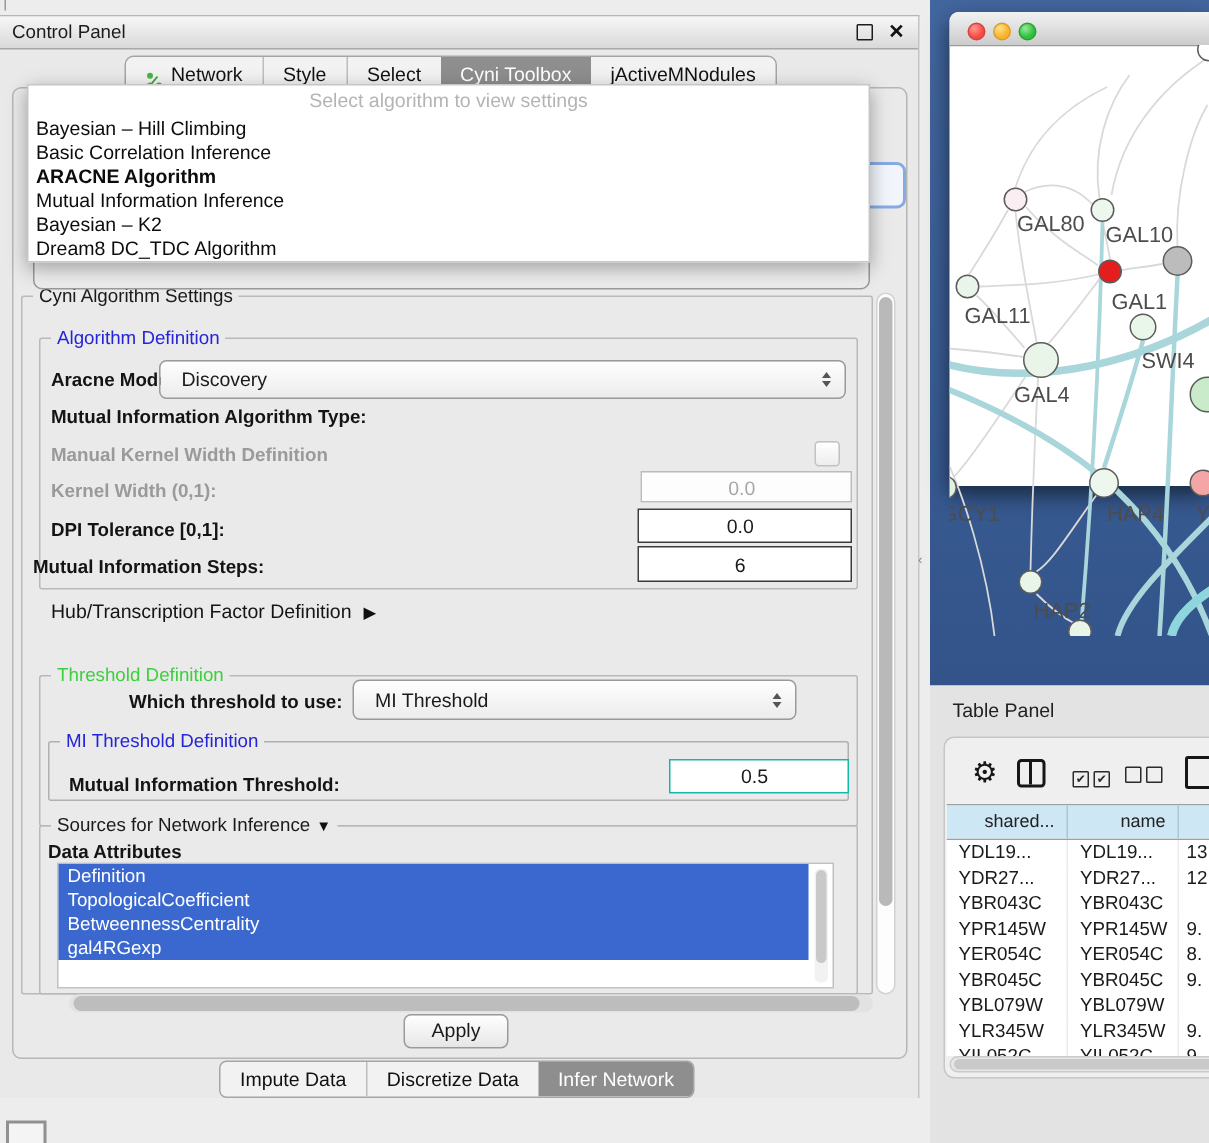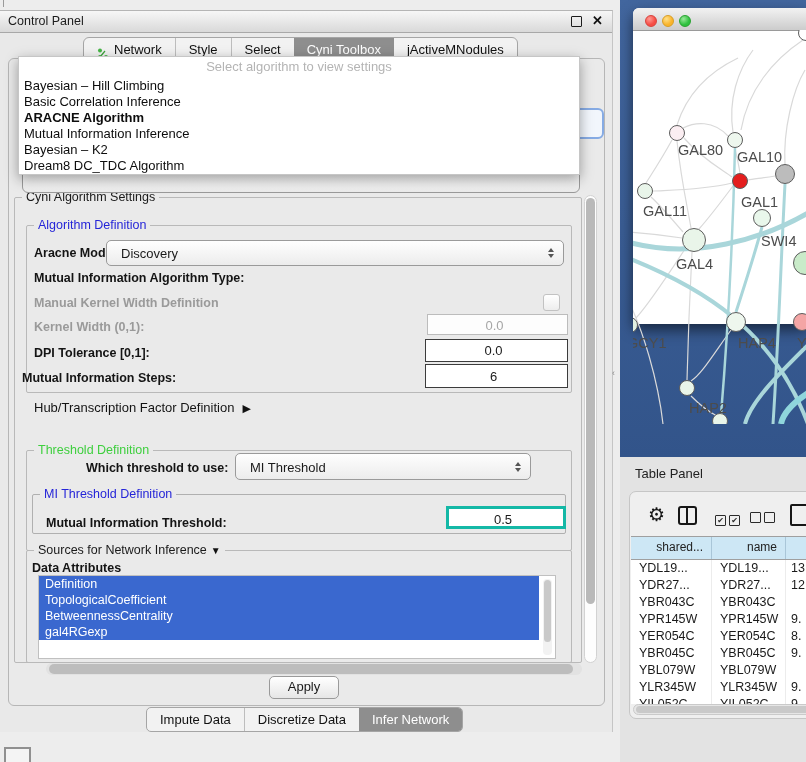--- a/index.html
+++ b/index.html
@@ -45,21 +45,21 @@
   .lbl.dis{color:#9a9a9a;}
   .combo{position:absolute;border:1px solid #9a9a9a;border-radius:5px;
       background:linear-gradient(#fefefe,#ececec);font-size:13px;}
   .combo .val{position:absolute;left:14px;top:50%;transform:translateY(-50%);white-space:nowrap;}
   .spin{position:absolute;right:9px;top:50%;transform:translateY(-50%);display:flex;flex-direction:column;gap:2px;}
   .spin i{display:block;width:0;height:0;border-left:3.5px solid transparent;border-right:3.5px solid transparent;}
   .spin .up{border-bottom:4.5px solid #555;}
   .spin .dn{border-top:4.5px solid #555;}
   .field{position:absolute;background:#fff;font-size:13px;text-align:center;line-height:21px;padding-right:6px;box-sizing:border-box;}
   .field.dark{border:1.8px solid #3c3c3c;}
-  .field.mid{border:3px solid #14b8a6;}
+  .field.mid{border:1px solid #14b8a6;}
   .field.dis{border:1px solid #bcbcbc;color:#a6a6a6;background:#fdfdfd;}
   .checkbox{position:absolute;width:15px;height:15px;border:1px solid #c2c2c2;border-radius:3px;
       background:linear-gradient(#ffffff,#ededed);}
   .arrow-right{display:inline-block;margin-left:8px;color:#111;font-size:11px;}
   .arrow-down{display:inline-block;margin-left:4px;color:#111;font-size:10px;}
   .attr-list{position:absolute;left:38px;top:564px;width:518px;height:84px;background:#fff;border:1px solid #c0c0c0;box-sizing:border-box;}
   .aitem{height:16px;line-height:16px;font-size:12.5px;color:#fff;background:#3a68cf;padding-left:6px;width:500px;box-sizing:border-box;}
   .alist-scroll{position:absolute;right:3px;top:3px;width:9px;height:76px;background:#f2f2f2;border-radius:4px;}
   .alist-thumb{position:absolute;left:1px;top:1px;width:7px;height:62px;background:#c9c9c9;border-radius:4px;}
   .vscroll{position:absolute;left:584px;top:184px;width:13px;height:468px;background:#fdfdfd;border:1px solid #d2d2d2;border-radius:7px;box-sizing:border-box;}

